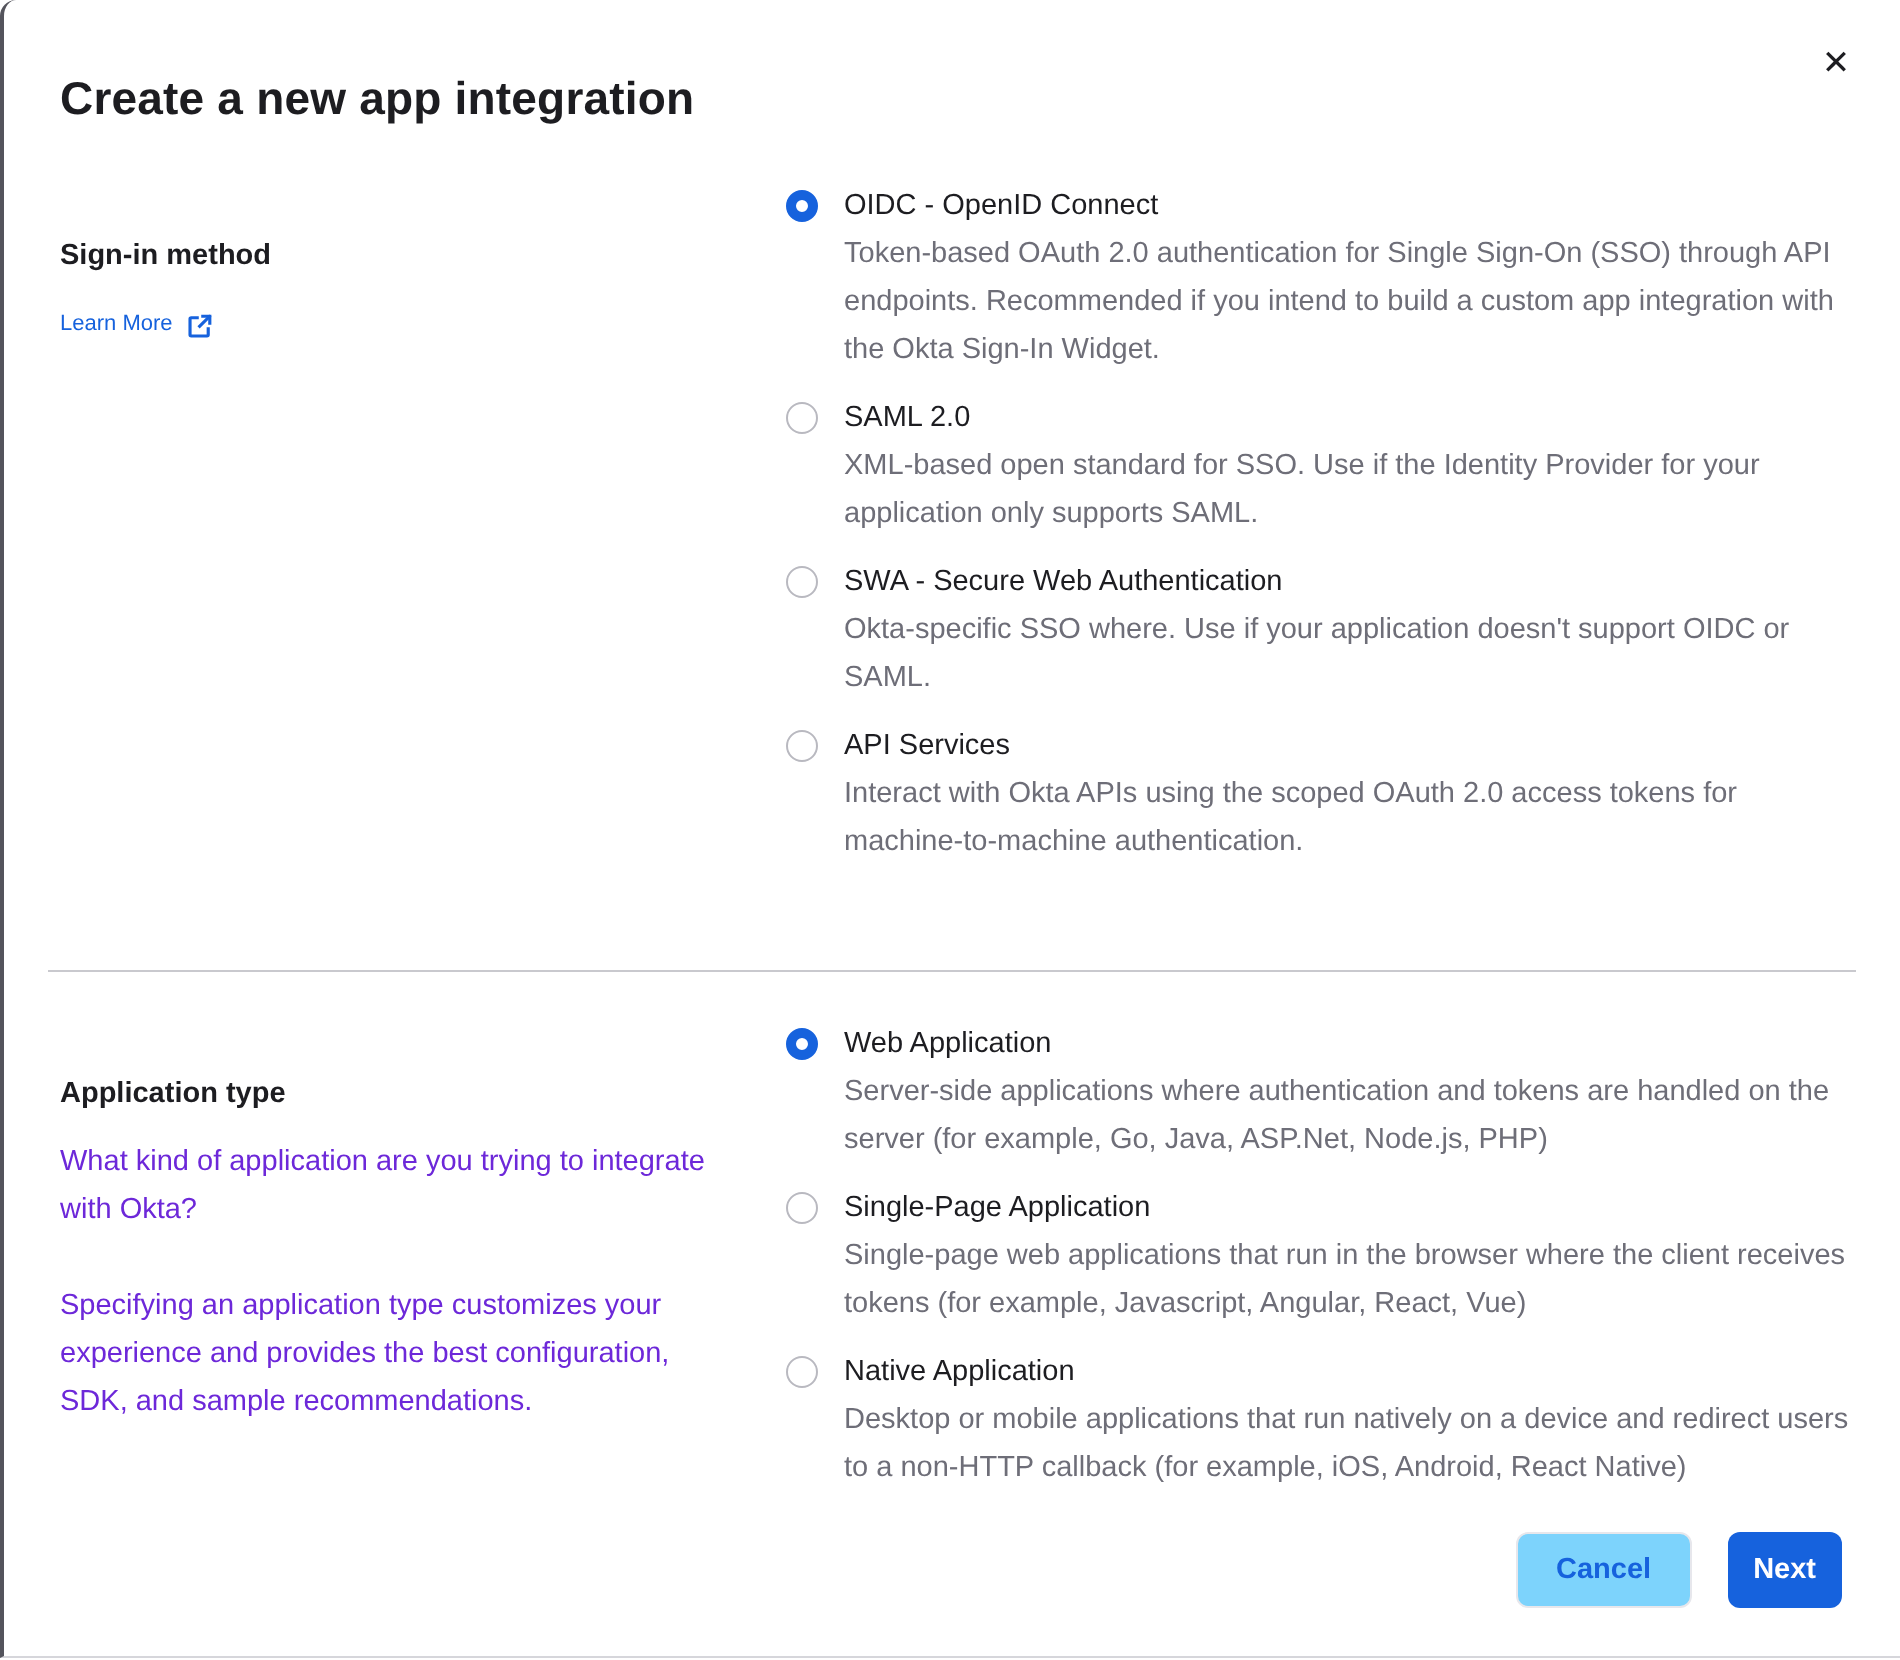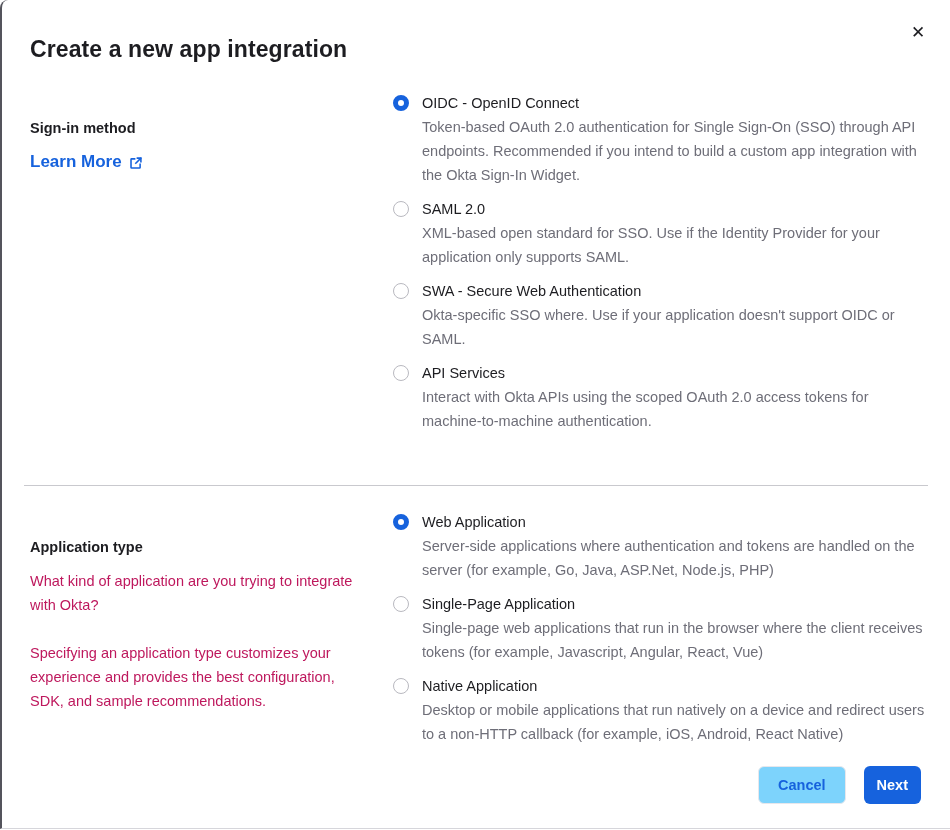--- a/index.html
+++ b/index.html
@@ -35,26 +35,26 @@
   }
   .left-col{ width:363px; flex-shrink:0; padding-right:30px; }
   .right-col{ flex:1; min-width:0; }
 
   .section-label{
     font-size:14.5px; font-weight:700; color:#1d1d21; line-height:24px;
     margin-bottom:10px;
     margin-top:25px;
   }
   .left-para{
-    font-size:14.5px; color:#be185d; line-height:24px;
+    font-size:14.5px; color:#6d28d9; line-height:24px;
     margin-bottom:24px; max-width:340px;
   }
   .learn-more{
     display:inline-flex; align-items:center; gap:7px;
-    font-size:17px; font-weight:700; color:#1662dd;
+    font-size:11px; font-weight:400; color:#1662dd;
     text-decoration:none; cursor:pointer; line-height:24px;
   }
   .ext-icon{ display:inline-flex; margin-top:1px; }
 
   .option{ display:flex; gap:13px; margin-bottom:10px; }
   .radio{
     width:16px; height:16px; border-radius:50%;
     border:1px solid #b9b9c0; background:#fff;
     flex-shrink:0; margin-top:4px; cursor:pointer;
   }

